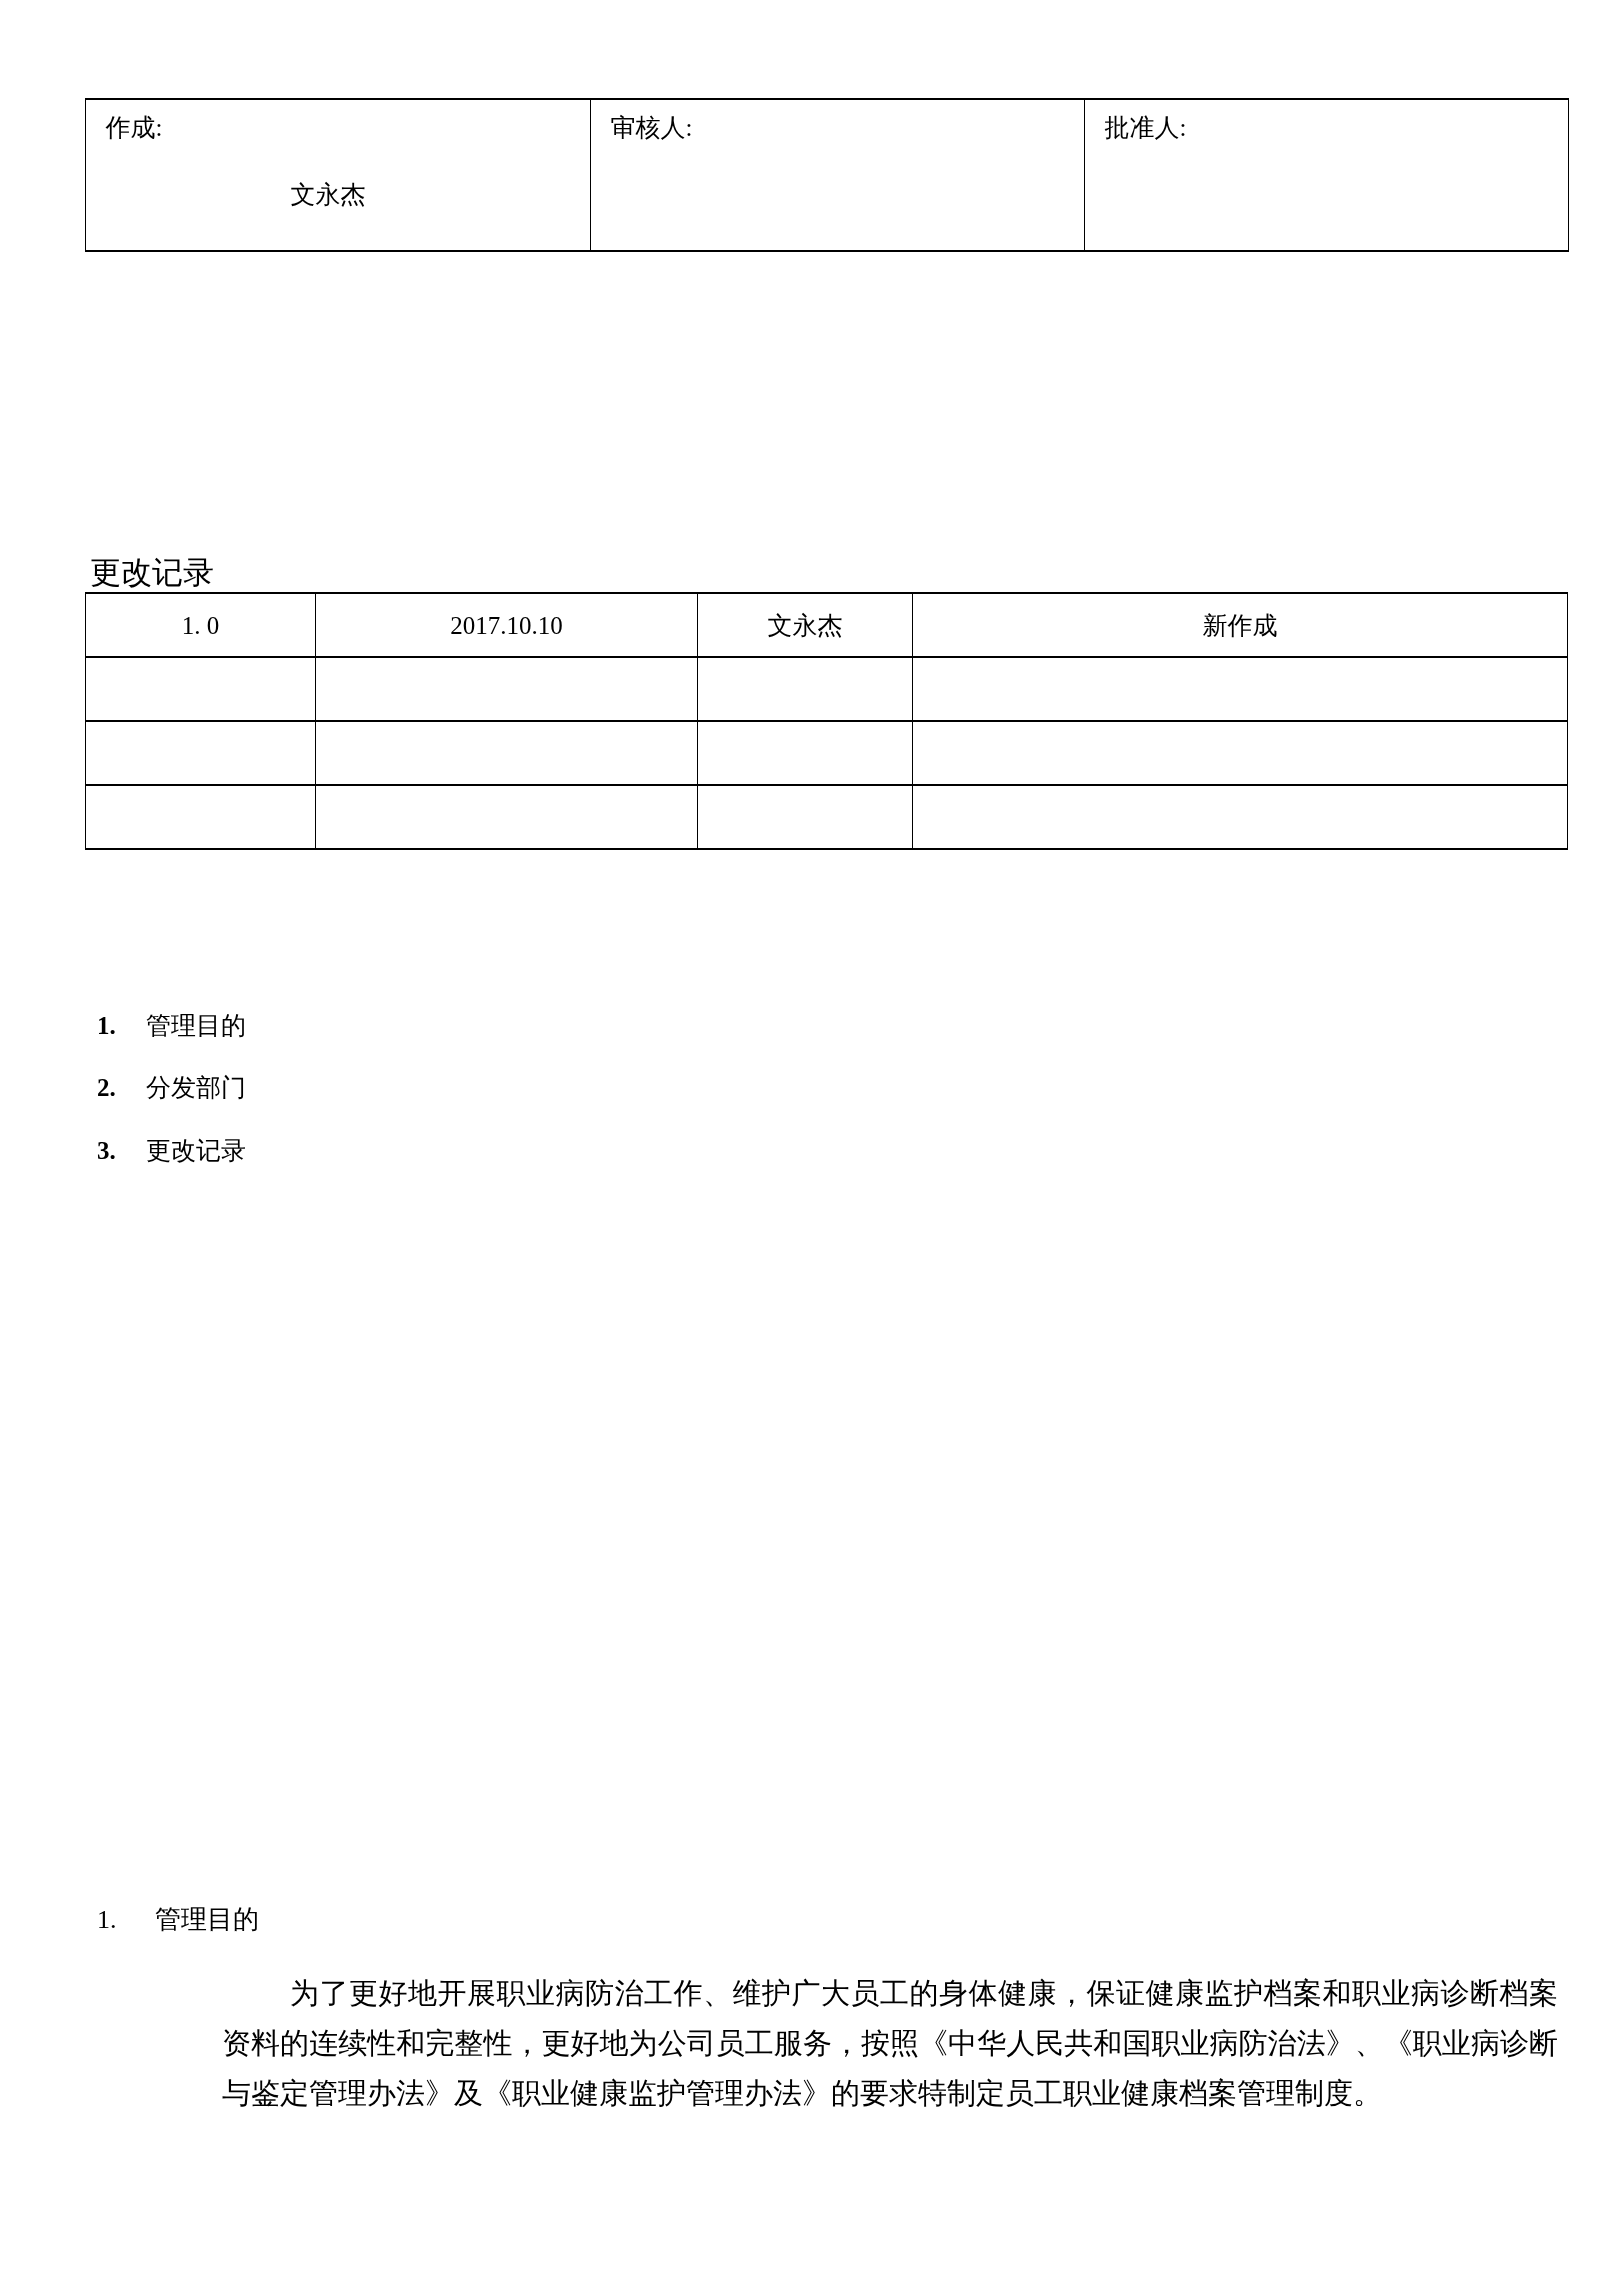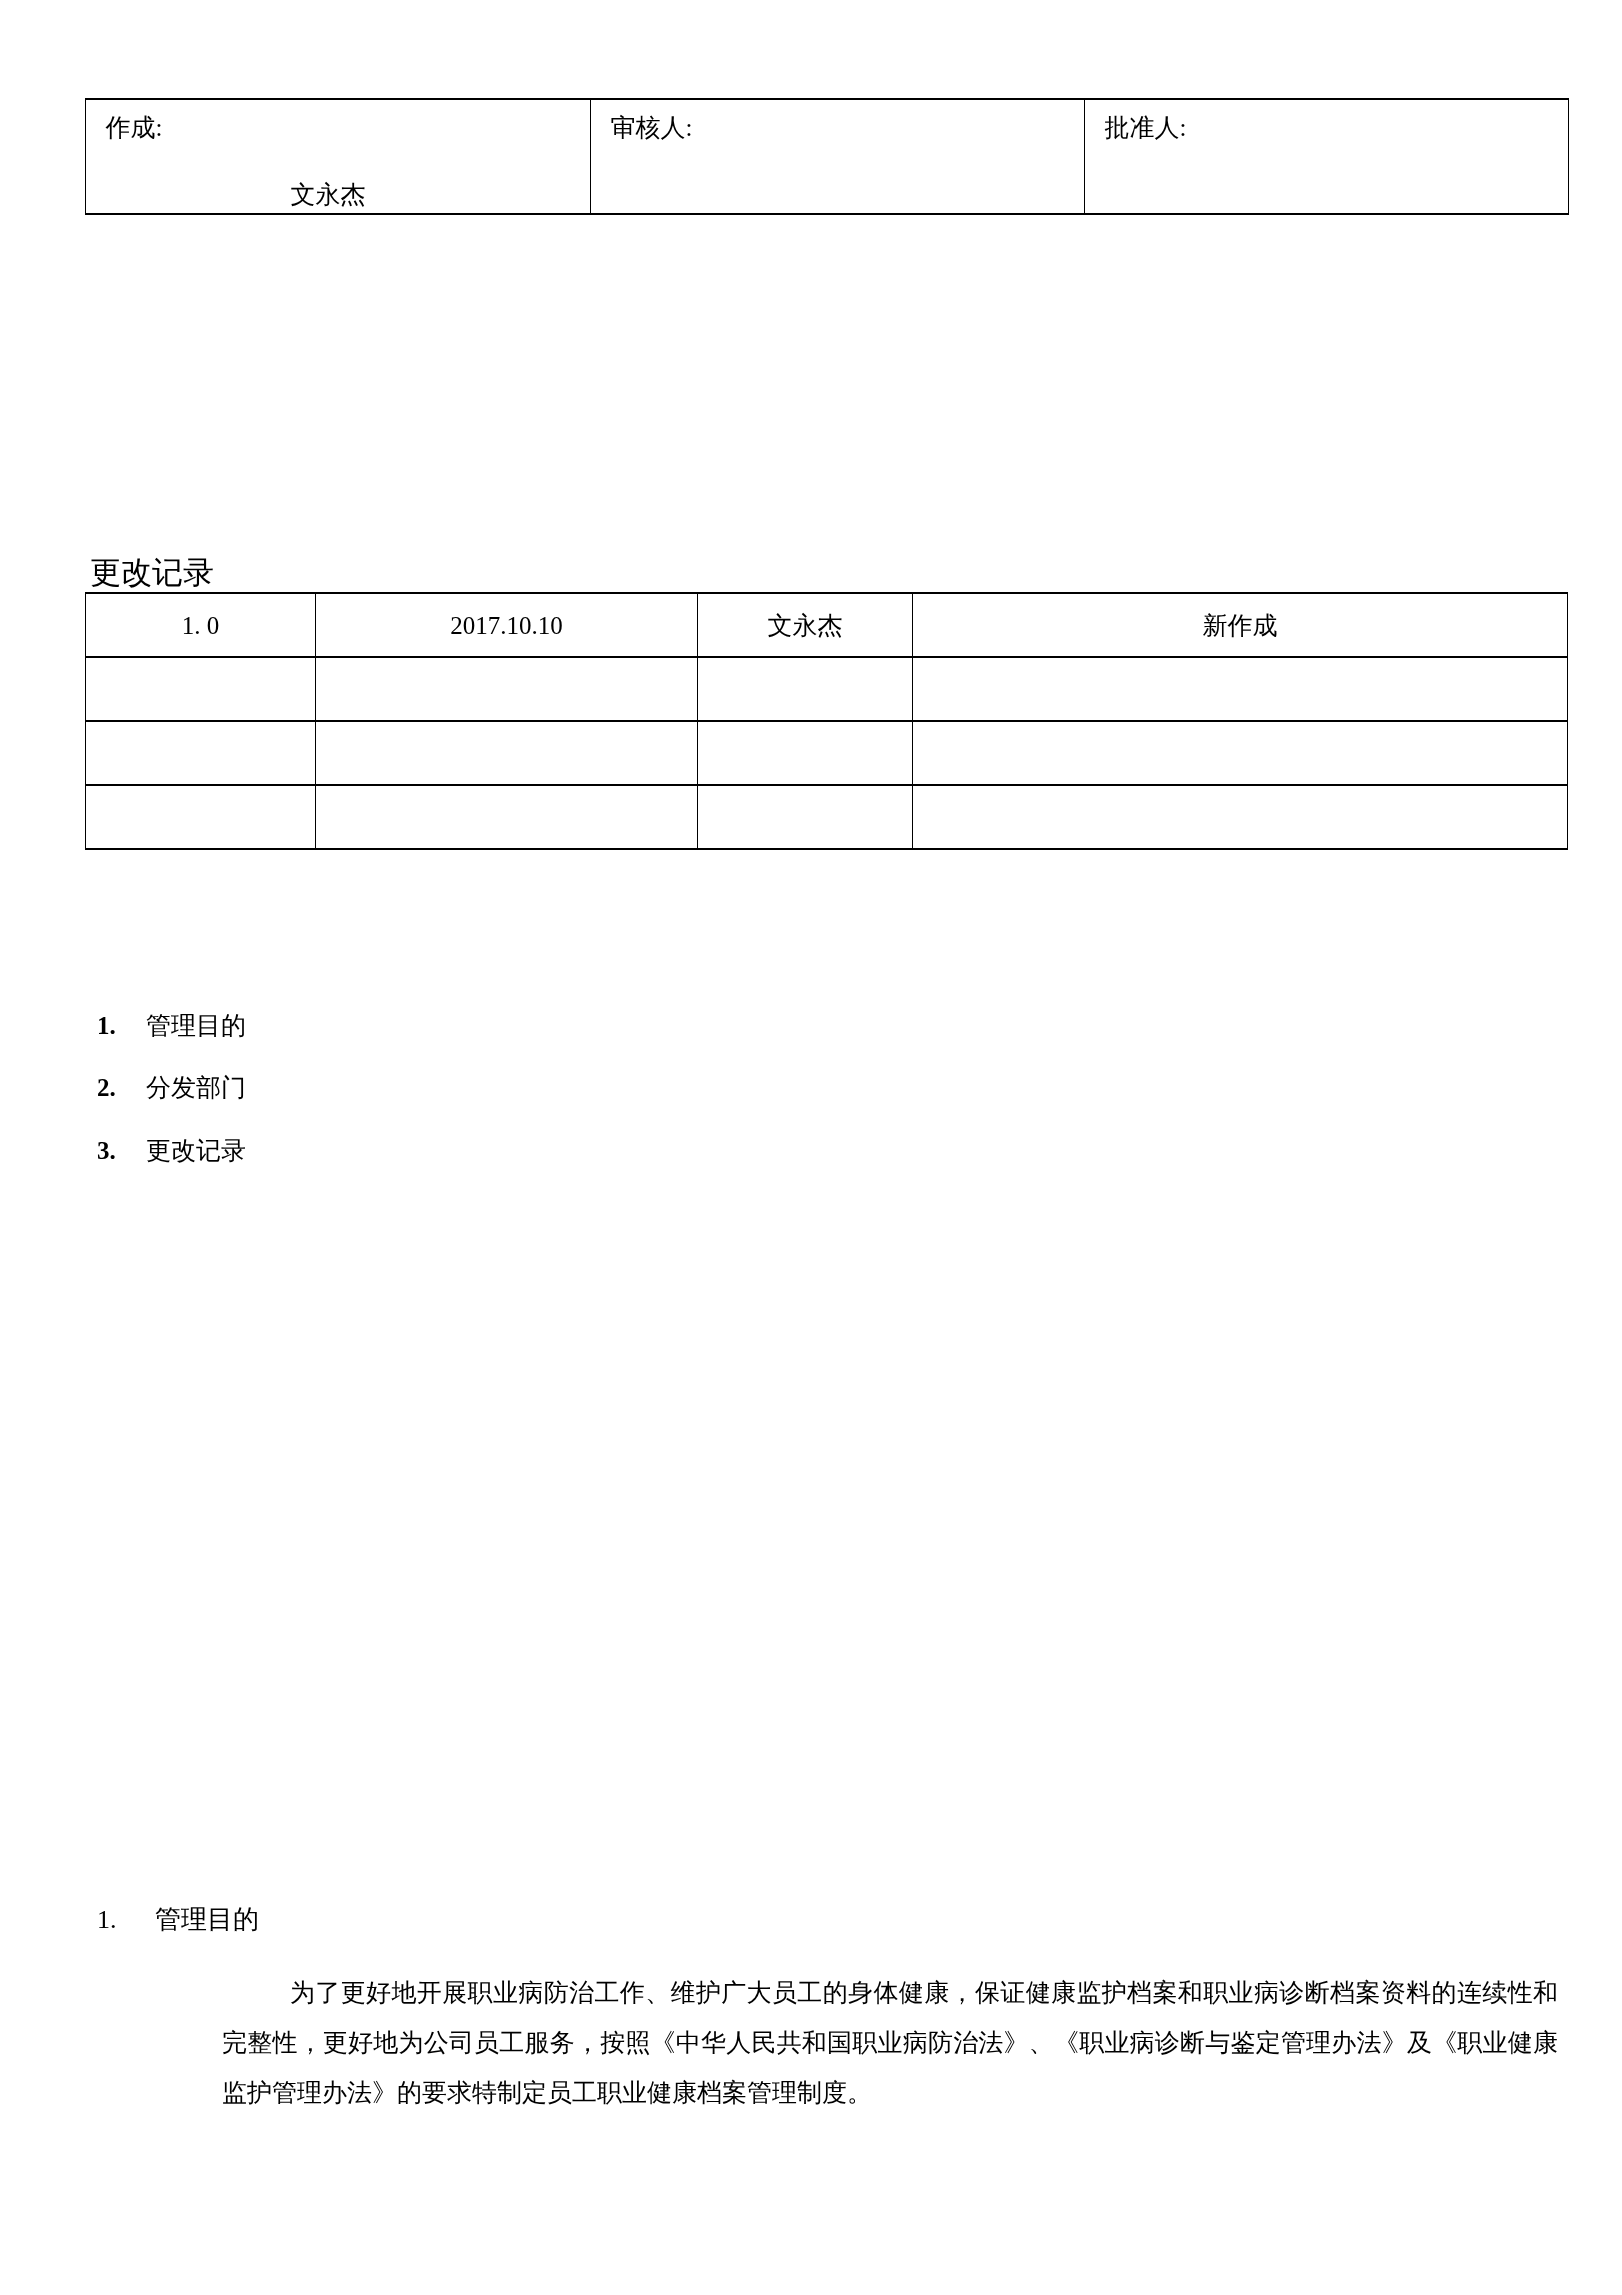--- a/index.html
+++ b/index.html
@@ -25,21 +25,21 @@
   }
   .doc-table td {
     border: 1.3px solid #000000;
     border-top-width: 2px;
     border-bottom-width: 2px;
     font-size: 25px;
     color: #000000;
   }
   
   #approval-table { top: 98px; left: 85px; width: 1482px; }
-  #approval-table tr.sign-row { height: 115px; }
+  #approval-table tr.sign-row { height: 152px; }
   #approval-table tr.sign-row td {
     vertical-align: top;
     padding: 10.5px 13px 0 19.6px;
     line-height: 33px;
   }
   .creator-name { margin: 34px 0 0 185px; }
   #approval-table td.dist-cell {
     vertical-align: top;
     padding: 7.9px 23.6px 6.5px 19.6px;
     line-height: 59px;
@@ -92,21 +92,21 @@
   .sec-num {
     display: inline-block;
     min-width: 58px;
     font-weight: 400;
   }
   .section-body {
     position: absolute;
     top: 1968px;
     left: 222px;
     width: 1336px;
-    font-size: 25px;
+    font-size: 29px;
     line-height: 50px;
     text-align: justify;
     text-indent: 68px;
   }
 </style>
 </head>
 <body>
 
 <div class="page">
 

